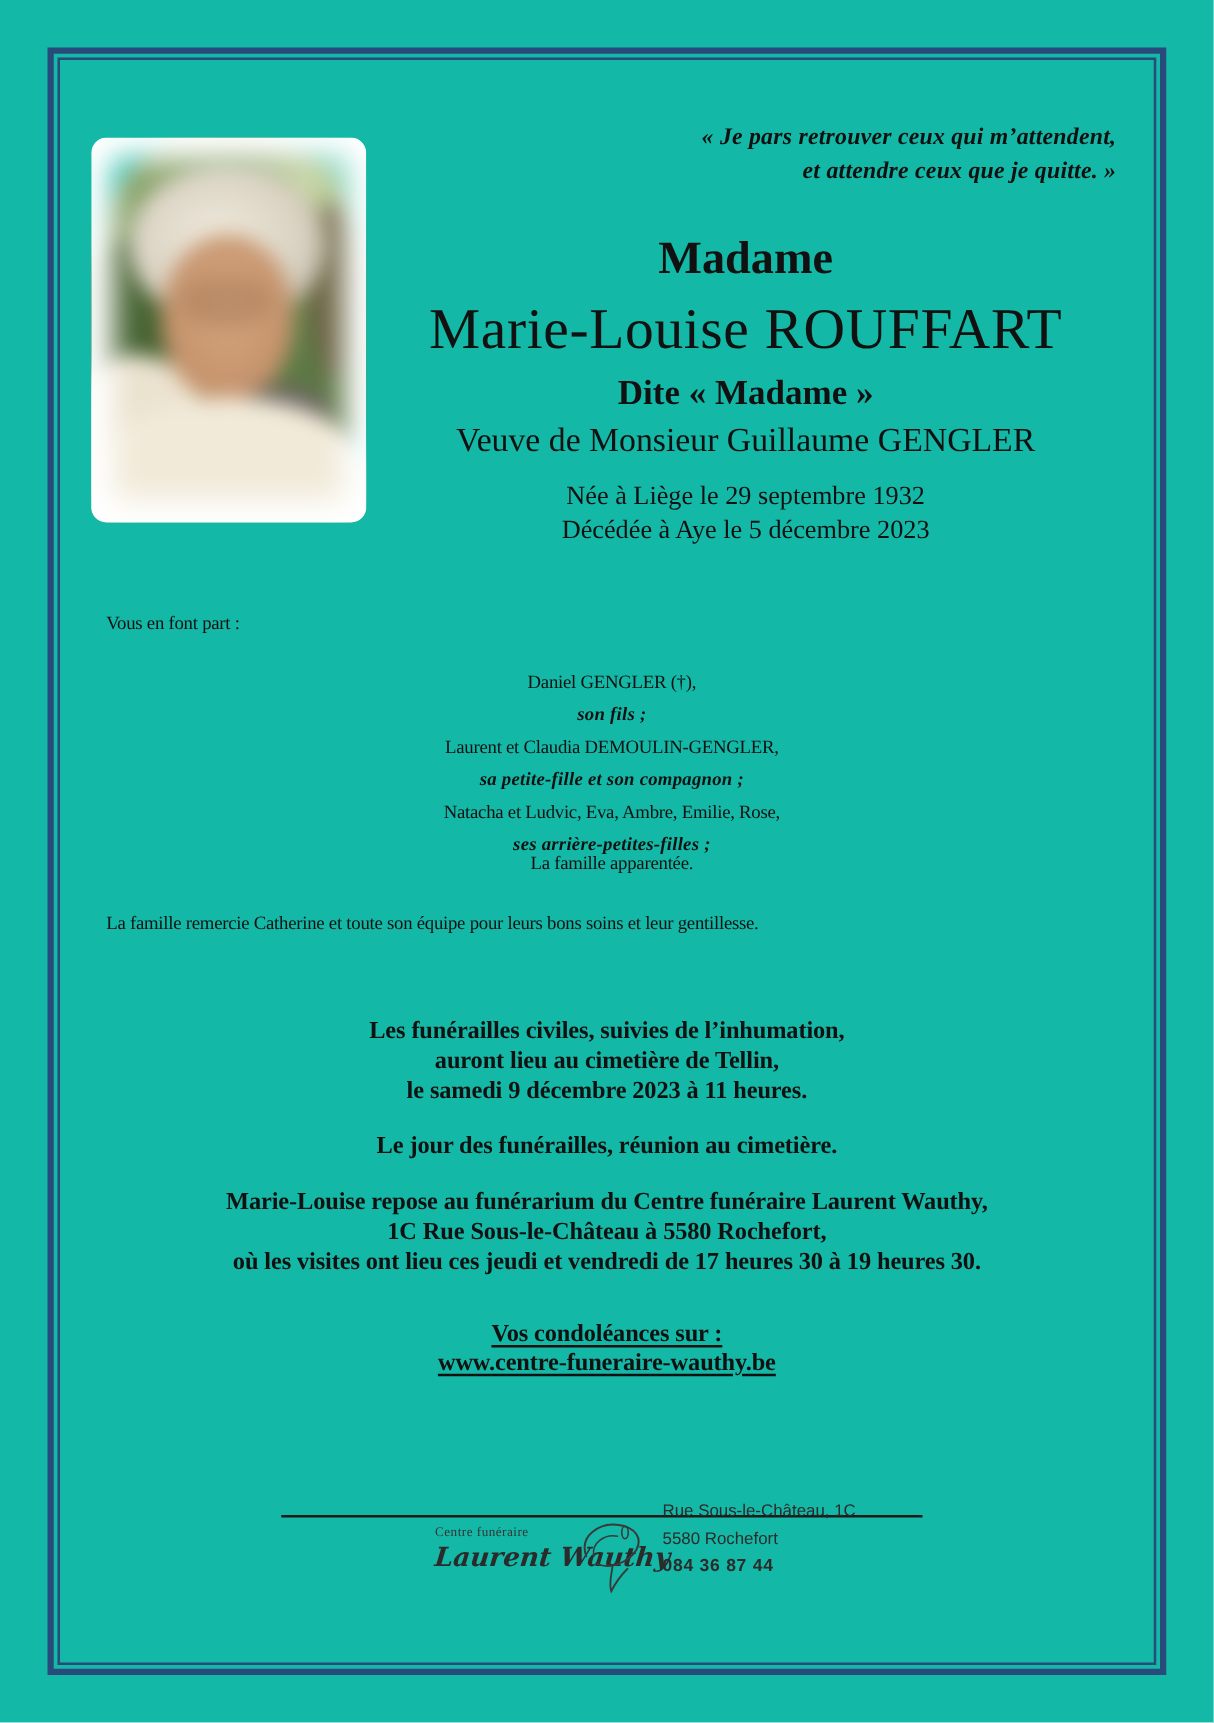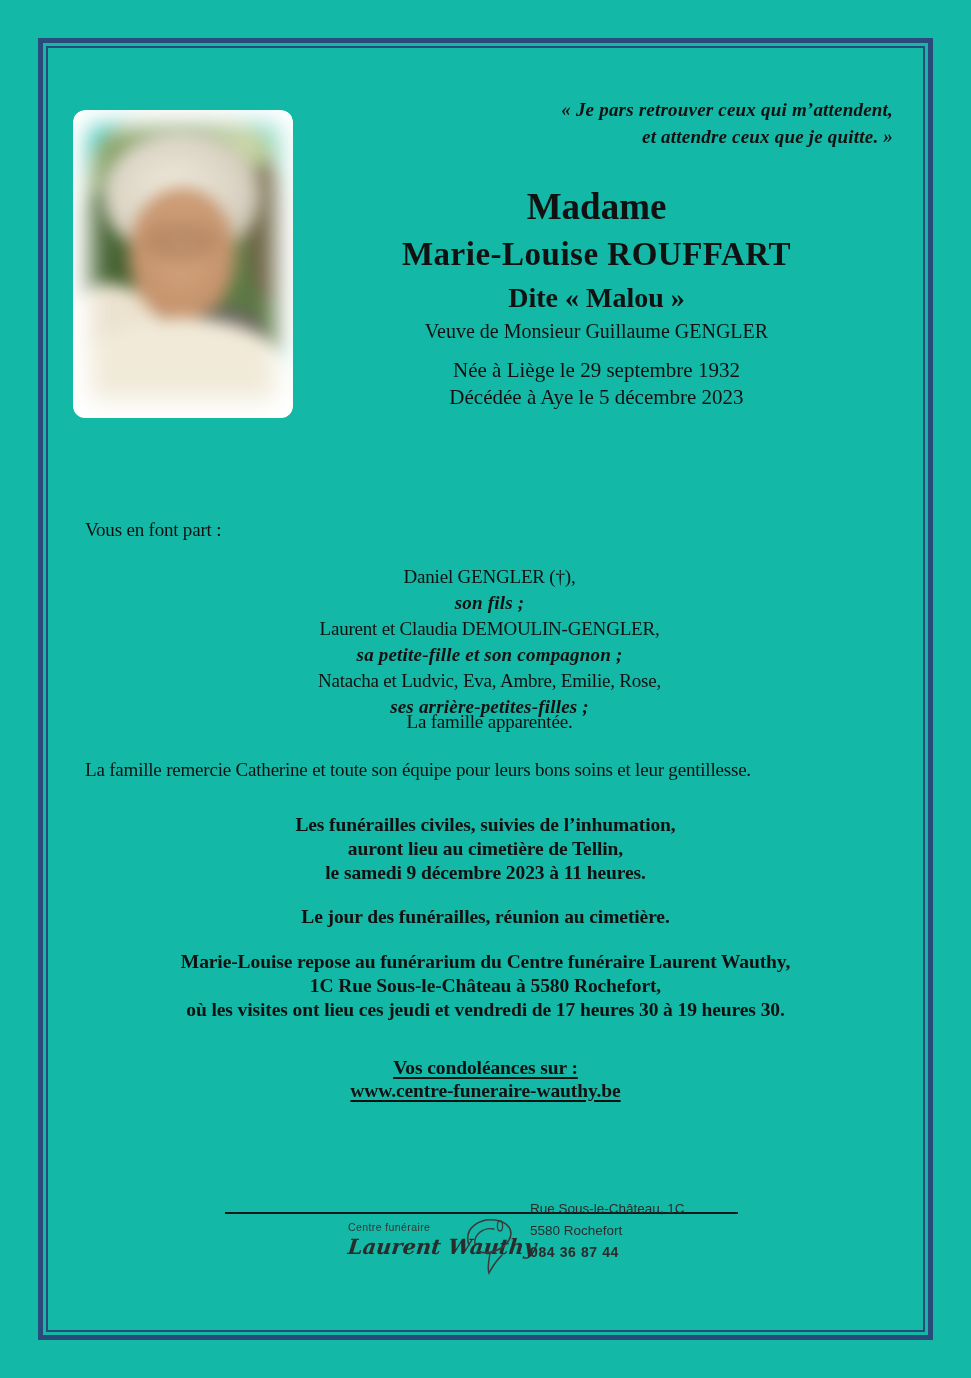--- a/index.html
+++ b/index.html
@@ -32,46 +32,46 @@
   .p-face { left:70px;  top:92px; width:106px; height:134px; background:radial-gradient(ellipse at 50% 42%,#d6a781 0%,#c3916a 70%,#a87a55 100%); }
   .p-shade{ left:86px;  top:124px;width:72px;  height:42px;  background:#a0744f; opacity:.45; }
   .p-scarf{ left:128px; top:212px;width:80px;  height:58px;  background:#6e6962; }
   .p-robe2{ left:-10px; top:188px;width:118px; height:130px; background:#ebe2cf; }
   .p-robe { left:6px;   top:222px;width:236px; height:140px; background:#f1ead9; border-radius:45%; }
   .photo-feather { position:absolute; inset:0; border-radius:12px; box-shadow:inset 0 0 24px 18px #fff; }
 
   
   .titles { position:absolute; left:298px; right:76px; top:183px; text-align:center; line-height:1.3; }
   .t-madame { font-size:37px; font-weight:bold; }
-  .t-name   { font-size:33px; font-weight:bold; margin-top:2px; letter-spacing:.5px; }
+  .t-name   { font-size:46px; font-weight:normal; margin-top:2px; letter-spacing:.5px; }
   .t-nick   { font-size:28px; font-weight:bold; margin-top:4px; }
-  .t-widow  { font-size:20px; font-weight:normal; margin-top:2px; }
+  .t-widow  { font-size:27px; font-weight:normal; margin-top:2px; }
   .t-birth  { font-size:21px; margin-top:13px; line-height:1.28; }
   .t-death  { font-size:21px; line-height:1.28; }
 
   
-  .announcement { position:absolute; left:85px; right:77px; top:518px; font-size:19px; line-height:23px; letter-spacing:-.2px; }
+  .announcement { position:absolute; left:85px; right:77px; top:488px; font-size:15px; line-height:23px; letter-spacing:-.2px; }
   .intro { margin-bottom:24px; }
   .names { text-align:center; margin-top:3px; }
   .relation { text-align:center; font-weight:bold; font-style:italic; margin-top:3px; letter-spacing:.2px; }
   .family { margin-top:-8px; }
   .thanks { margin-top:25px; }
 
   
   .centered { position:absolute; left:48px; right:48px; text-align:center; font-weight:bold; font-size:19.5px; line-height:24px; letter-spacing:-.1px; }
   .ceremony-a { top:813px; }
   .meeting-b  { top:905px; }
   .repose-c   { top:950px; }
   .condolences{ top:1056px; line-height:23px; }
   .underlined { text-decoration:underline; text-underline-offset:3px; text-decoration-thickness:1.5px; }
 
   
   .footer-rule { position:absolute; left:225px; top:1212px; width:513px; height:2px; background:#1a1a1a; }
   .brand { position:absolute; left:348px; top:1221px; color:#2b2b2b; }
-  .brand-top { font-family:Liberation Sans, sans-serif; font-size:10.5px; letter-spacing:.4px; color:#333; }
+  .brand-top { font-family:Liberation Serif, serif; font-size:10.5px; letter-spacing:.4px; color:#333; }
   .brand-name { font-family:"DejaVu Serif",serif; font-style:italic; font-weight:bold; font-size:21px; transform:skewX(-6deg); margin-top:1px; white-space:nowrap; }
   .lily { position:absolute; left:462px; top:1215px; }
   .address { position:absolute; left:530px; top:1198px; font-family:"Liberation Sans","DejaVu Sans",sans-serif; font-size:13.5px; color:#2b2b2b; line-height:1.6; }
   .phone { font-weight:bold; font-size:14px; letter-spacing:.6px; }
 </style>
 </head>
 <body>
 
 <div class="page">
 
@@ -95,21 +95,21 @@
       <div class="p-shade"></div>
       <div class="p-scarf"></div>
       <div class="p-robe"></div>
     </div>
     <div class="photo-feather"></div>
   </div>
 
   <div class="titles">
     <div class="t-madame">Madame</div>
     <div class="t-name">Marie-Louise ROUFFART</div>
-    <div class="t-nick">Dite « Malou »</div>
+    <div class="t-nick">Dite « Madame »</div>
     <div class="t-widow">Veuve de Monsieur Guillaume GENGLER</div>
     <div class="t-birth">Née à Liège le 29 septembre 1932</div>
     <div class="t-death">Décédée à Aye le 5 décembre 2023</div>
   </div>
 
   <div class="announcement">
     <div class="intro">Vous en font part :</div>
 
     <div class="names">Daniel GENGLER (†),</div>
     <div class="relation">son fils ;</div>

